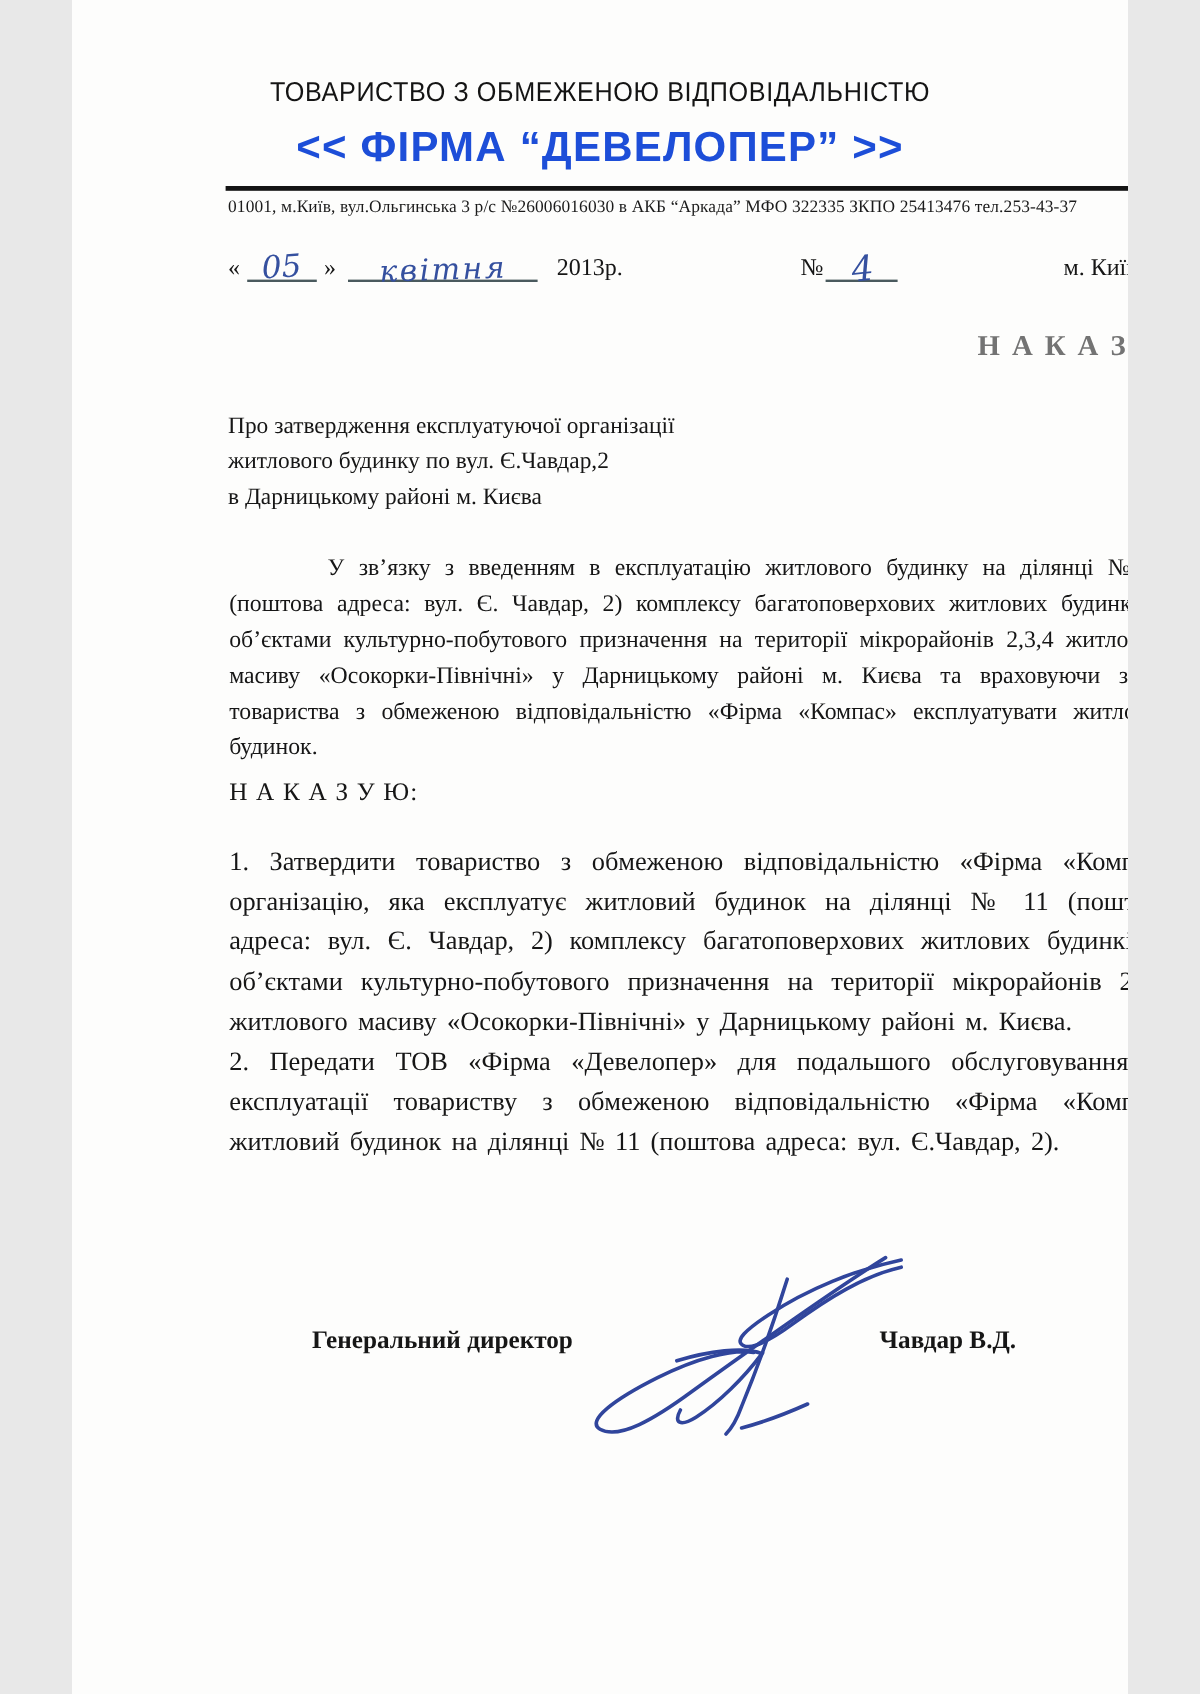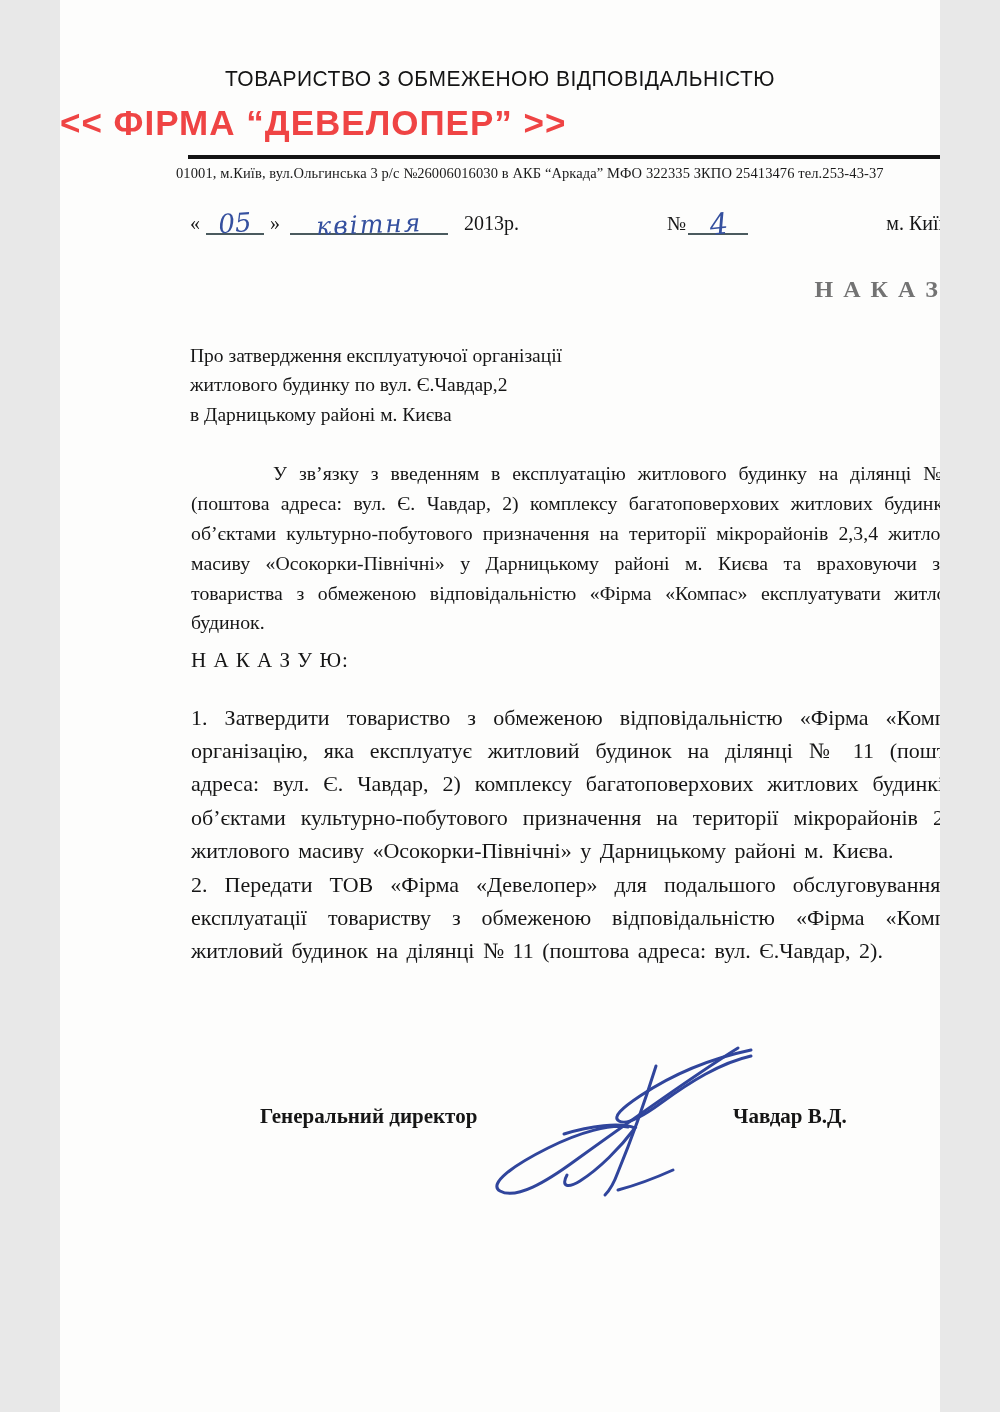--- a/index.html
+++ b/index.html
@@ -16,30 +16,31 @@
   .org-type{
     position:absolute;top:66px;left:0;width:100%;
     text-align:center;
     font-family:"Liberation Sans", sans-serif;
     font-size:21px;font-weight:400;letter-spacing:.5px;
     color:#141414;
     transform:scaleY(1.08);
   }
   .company-name{
     position:absolute;top:103px;left:0;width:100%;
+    text-align:center;
     font-family:"Liberation Sans", sans-serif;
     font-size:35px;font-weight:700;letter-spacing:1px;
-    color:#ef4444;
+    color:#1d4ed8;
   }
   .head-rule{
     position:absolute;top:155px;left:128px;width:797px;height:4px;
     background:#141414;
   }
   .requisites{
-    position:absolute;top:165px;left:116px;width:800px;
+    position:absolute;top:165px;left:130px;width:800px;
     font-size:14.5px;color:#1b1b1b;letter-spacing:.1px;
   }
   
   .dateline{
     position:absolute;top:204px;left:130px;width:786px;
     font-size:20px;
     display:flex;align-items:flex-end;
   }
   .hand{
     font-family:"DejaVu Serif", serif;

